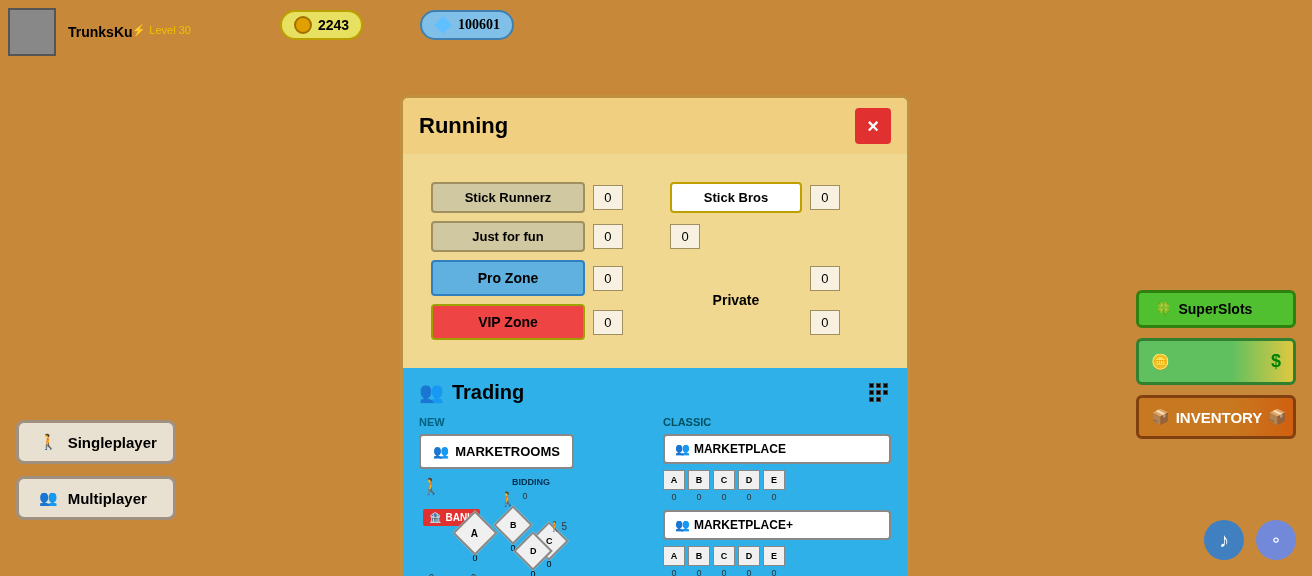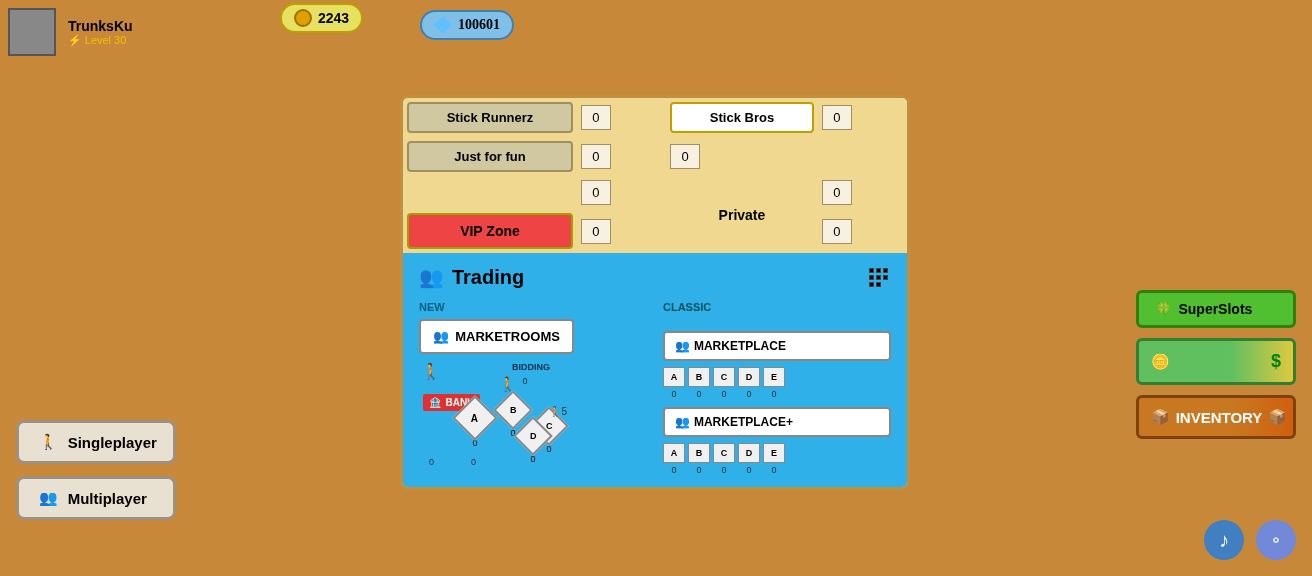--- a/index.html
+++ b/index.html
@@ -22,21 +22,21 @@
       gap: 12px;
     }
     .avatar-box {
       width: 48px;
       height: 48px;
       background: #888;
       border: 2px solid #555;
     }
     .user-info {
       display: flex;
-      flex-direction: column;
+      flex-direction: row;
     }
     .username {
       color: #000;
       font-weight: bold;
       font-size: 14px;
     }
     .level {
       color: #f0c000;
       font-size: 11px;
     }
@@ -50,21 +50,21 @@
       padding: 4px 12px;
       gap: 6px;
       font-weight: bold;
       font-size: 14px;
       border: 2px solid #999;
     }
     .currency-badge.gold {
       background: #e8e060;
       border-color: #bba000;
       position: absolute;
-      top: 3px;
+      top: 10px;
       left: 280px;
     }
     .currency-badge.blue {
       background: #80c0e8;
       border-color: #4080b0;
       position: absolute;
       top: 10px;
       left: 420px;
       font-family: Liberation Serif, serif;
     }
@@ -240,21 +240,21 @@
       font-weight: bold;
       cursor: pointer;
       display: flex;
       align-items: center;
       justify-content: center;
     }
 
     
     .running-options {
       background: #f0d890;
-      padding: 4px;
+      padding: 28px;
       display: grid;
       grid-template-columns: auto auto auto auto;
       gap: 8px;
       align-items: center;
     }
     .run-btn {
       background: #d0c8a0;
       border: 2px solid #a09060;
       border-radius: 4px;
       padding: 6px 12px;
@@ -350,21 +350,21 @@
       margin-bottom: 8px;
     }
 
     .classic-section {
       flex: 1;
     }
     .classic-label {
       font-size: 11px;
       font-weight: bold;
       color: #005060;
-      margin-bottom: 18px;
+      margin-bottom: 6px;
     }
     .marketplace-btn {
       background: #fff;
       border: 2px solid #888;
       border-radius: 4px;
       padding: 6px 10px;
       font-size: 12px;
       font-weight: bold;
       cursor: pointer;
       display: flex;
@@ -443,40 +443,49 @@
 <div class="bottom-icons">
   <div class="music-icon">
     <span>♪</span>
   </div>
   <div class="discord-icon">
     <span style="font-size:16px;">⚬</span>
   </div>
 </div>
 
 <div class="running-modal">
+  <div class="modal-header">
+    <span class="modal-title">Running</span>
+    <button class="close-btn">
+      <span>×</span>
+    </button>
+  </div>
 
   <div class="running-options">
 
     <button class="run-btn">
       <span>Stick Runnerz</span>
     </button>
     <input class="run-input" type="text" value="0" style="">
 
     <button class="run-btn yellow">
       <span>Stick Bros</span>
     </button>
     <input class="run-input" type="text" value="0" style="">
 
     <button class="run-btn">
       <span>Just for fun</span>
     </button>
     <input class="run-input" type="text" value="0" style="">
 
     <input class="run-input" type="text" value="0" style="">
 
+    <button class="pro-zone-btn" style="grid-column:1; grid-row:3;">
+      <span>Pro Zone</span>
+    </button>
     <input class="run-input" type="text" value="0" style="grid-area: 3 / 2;">
 
     <div style="grid-column:3; grid-row:3; grid-row-end:5; display:flex; align-items:center; justify-content:center;">
       <span class="private-label">Private</span>
     </div>
     <input class="run-input" type="text" value="0" style="grid-area: 3 / 4;">
 
     <button class="vip-zone-btn" style="grid-column:1; grid-row:4;">
       <span>VIP Zone</span>
     </button>

